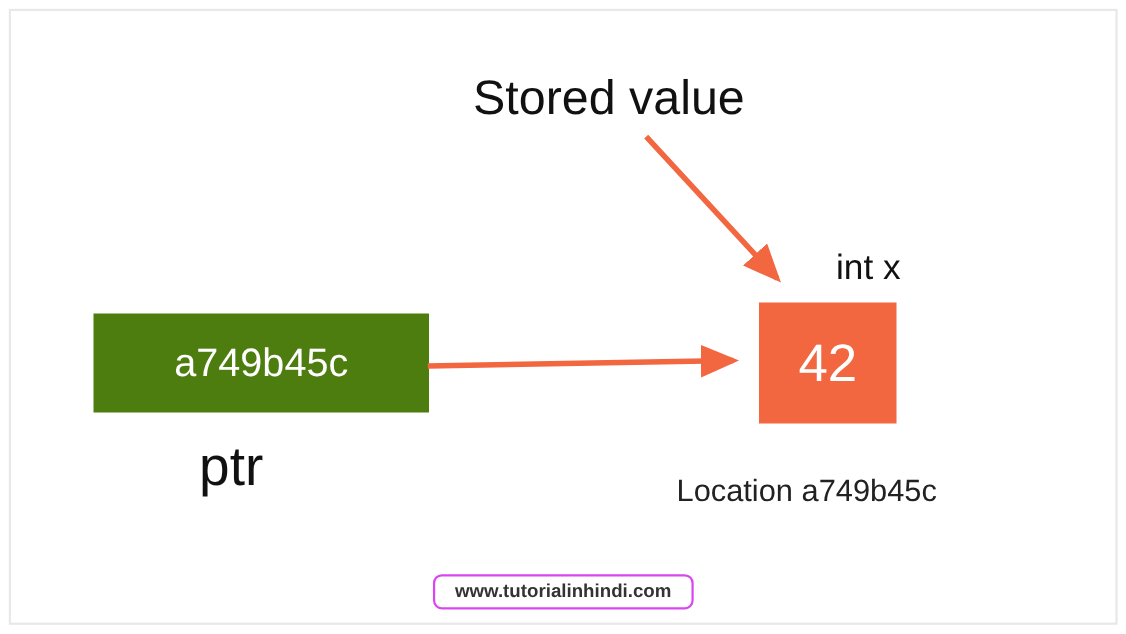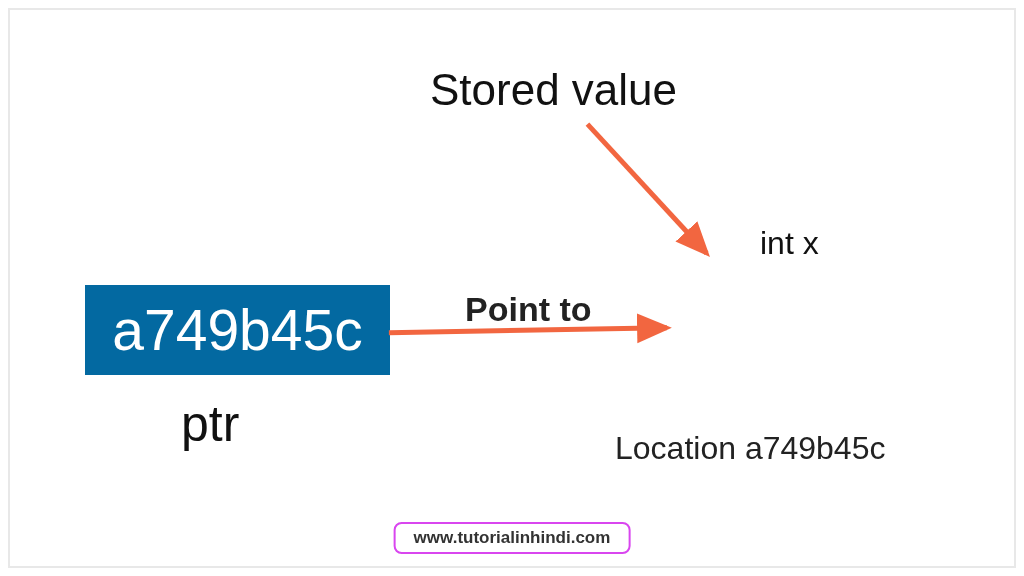--- a/index.html
+++ b/index.html
@@ -33,23 +33,23 @@
       left: 750px;
       font-size: 32px;
       color: #111;
     }
     .ptr-box {
       position: absolute;
       top: 275px;
       left: 75px;
       width: 305px;
       height: 90px;
-      background: #0369a1;
+      background: #4d7c0f;
       color: #fff;
-      font-size: 57px;
+      font-size: 36px;
       display: flex;
       align-items: center;
       justify-content: center;
     }
     .value-box {
       position: absolute;
       top: 265px;
       left: 680px;
       width: 125px;
       height: 110px;
@@ -72,21 +72,21 @@
       position: absolute;
       top: 385px;
       left: 171px;
       font-size: 50px;
       color: #111;
     }
     .location-label {
       position: absolute;
       top: 420px;
       left: 605px;
-      font-size: 32px;
+      font-size: 28px;
       color: #222;
     }
     .watermark {
       position: absolute;
       bottom: 12px;
       left: 50%;
       transform: translateX(-50%);
       border: 2px solid #d946ef;
       border-radius: 8px;
       padding: 4px 18px;
@@ -110,22 +110,24 @@
 <div class="canvas">
 
   <div class="stored-value-label">Stored value</div>
 
   <div class="int-x-label">int x</div>
 
   <div class="ptr-box">
     <span>a749b45c</span>
   </div>
 
+  <div class="value-box">
+    <span>42</span>
+  </div>
 
-  <div class="point-to-label">Point to</div>
 
   <div class="ptr-label">ptr</div>
 
   <div class="location-label">Location a749b45c</div>
 
   <svg class="arrows" viewBox="0 0 1008 560">
     <defs>
       <marker id="arrowhead" markerWidth="8" markerHeight="8" refX="6" refY="3" orient="auto">
         <polygon points="0 0, 7 3, 0 6" fill="#f26640"></polygon>
       </marker>

